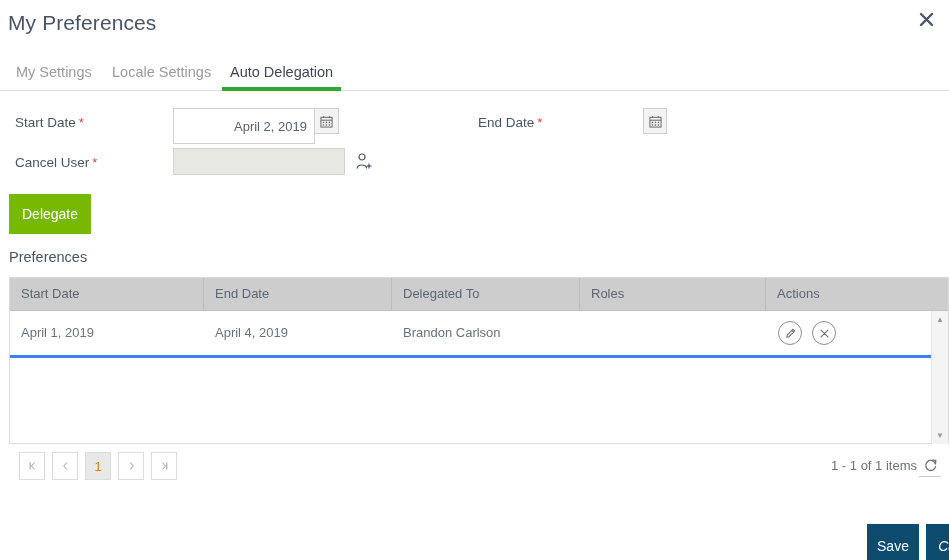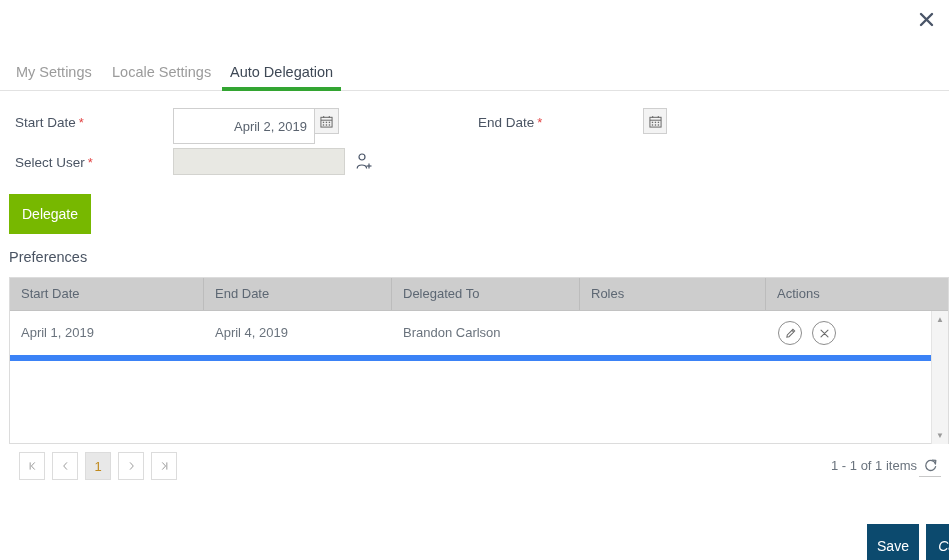--- a/index.html
+++ b/index.html
@@ -223,21 +223,21 @@
   .col-4 { width: 182px; }
 
   .grid-body {
     position: relative;
     height: 133px;
     overflow: hidden;
   }
   .grid-row {
     display: flex;
     height: 44px;
-    border-bottom: 6px solid #3b82f6;
+    border-bottom: 3px solid #3b82f6;
   }
   .grid-row .td {
     box-sizing: border-box;
     padding: 0 11px;
     line-height: 44px;
     font-size: 13px;
     color: #6a737d;
     white-space: nowrap;
     overflow: hidden;
   }
@@ -360,20 +360,21 @@
     margin-left: 45px;
   }
   .btn-save   { left: 822px; width: 52px; }
   .btn-cancel { left: 881px; width: 68px; font-style: italic; }
 </style>
 </head>
 <body>
 
 <div class="dialog">
 
+  <div class="page-title">My Preferences</div>
   <div class="close-btn">
     <svg width="15" height="15" viewBox="0 0 15 15" aria-hidden="true">
       <path d="M2 2 L13 13 M13 2 L2 13" stroke="#4a5568" stroke-width="2.4" fill="none" stroke-linecap="round"></path>
     </svg>
   </div>
 
   <div class="tabs">
     <div class="tab tab-0">
       <span>My Settings</span>
     </div>
@@ -424,21 +425,21 @@
           <rect x="9.4" y="7.2" width="1.5" height="1.5"></rect>
           <rect x="3" y="10" width="1.5" height="1.5"></rect>
             <rect x="6.2" y="10" width="1.5" height="1.5"></rect>
           <rect x="9.4" y="10" width="1.5" height="1.5"></rect>
         </g>
       </svg>
     </div>
   </div>
 
   <div class="form-label lbl-user">
-    <span>Select User</span><span class="req">*</span>
+    <span>Cancel User</span><span class="req">*</span>
   </div>
   <div class="user-wrap">
     <input class="user-input" type="text" value="" style="">
     <div class="user-pick-icon">
       <svg width="16" height="17" viewBox="0 0 16 17" aria-hidden="true">
         <circle cx="6" cy="4" r="3" fill="none" stroke="#4a5568" stroke-width="1.2"></circle>
         <path d="M1.2 15.5 C1.2 10.8 10.6 10.8 10.6 15.5" fill="none" stroke="#4a5568" stroke-width="1.2"></path>
         <line x1="10.5" y1="13" x2="15.5" y2="13" stroke="#4a5568" stroke-width="1.2"></line>
         <line x1="13" y1="10.5" x2="13" y2="15.5" stroke="#4a5568" stroke-width="1.2"></line>
       </svg>

